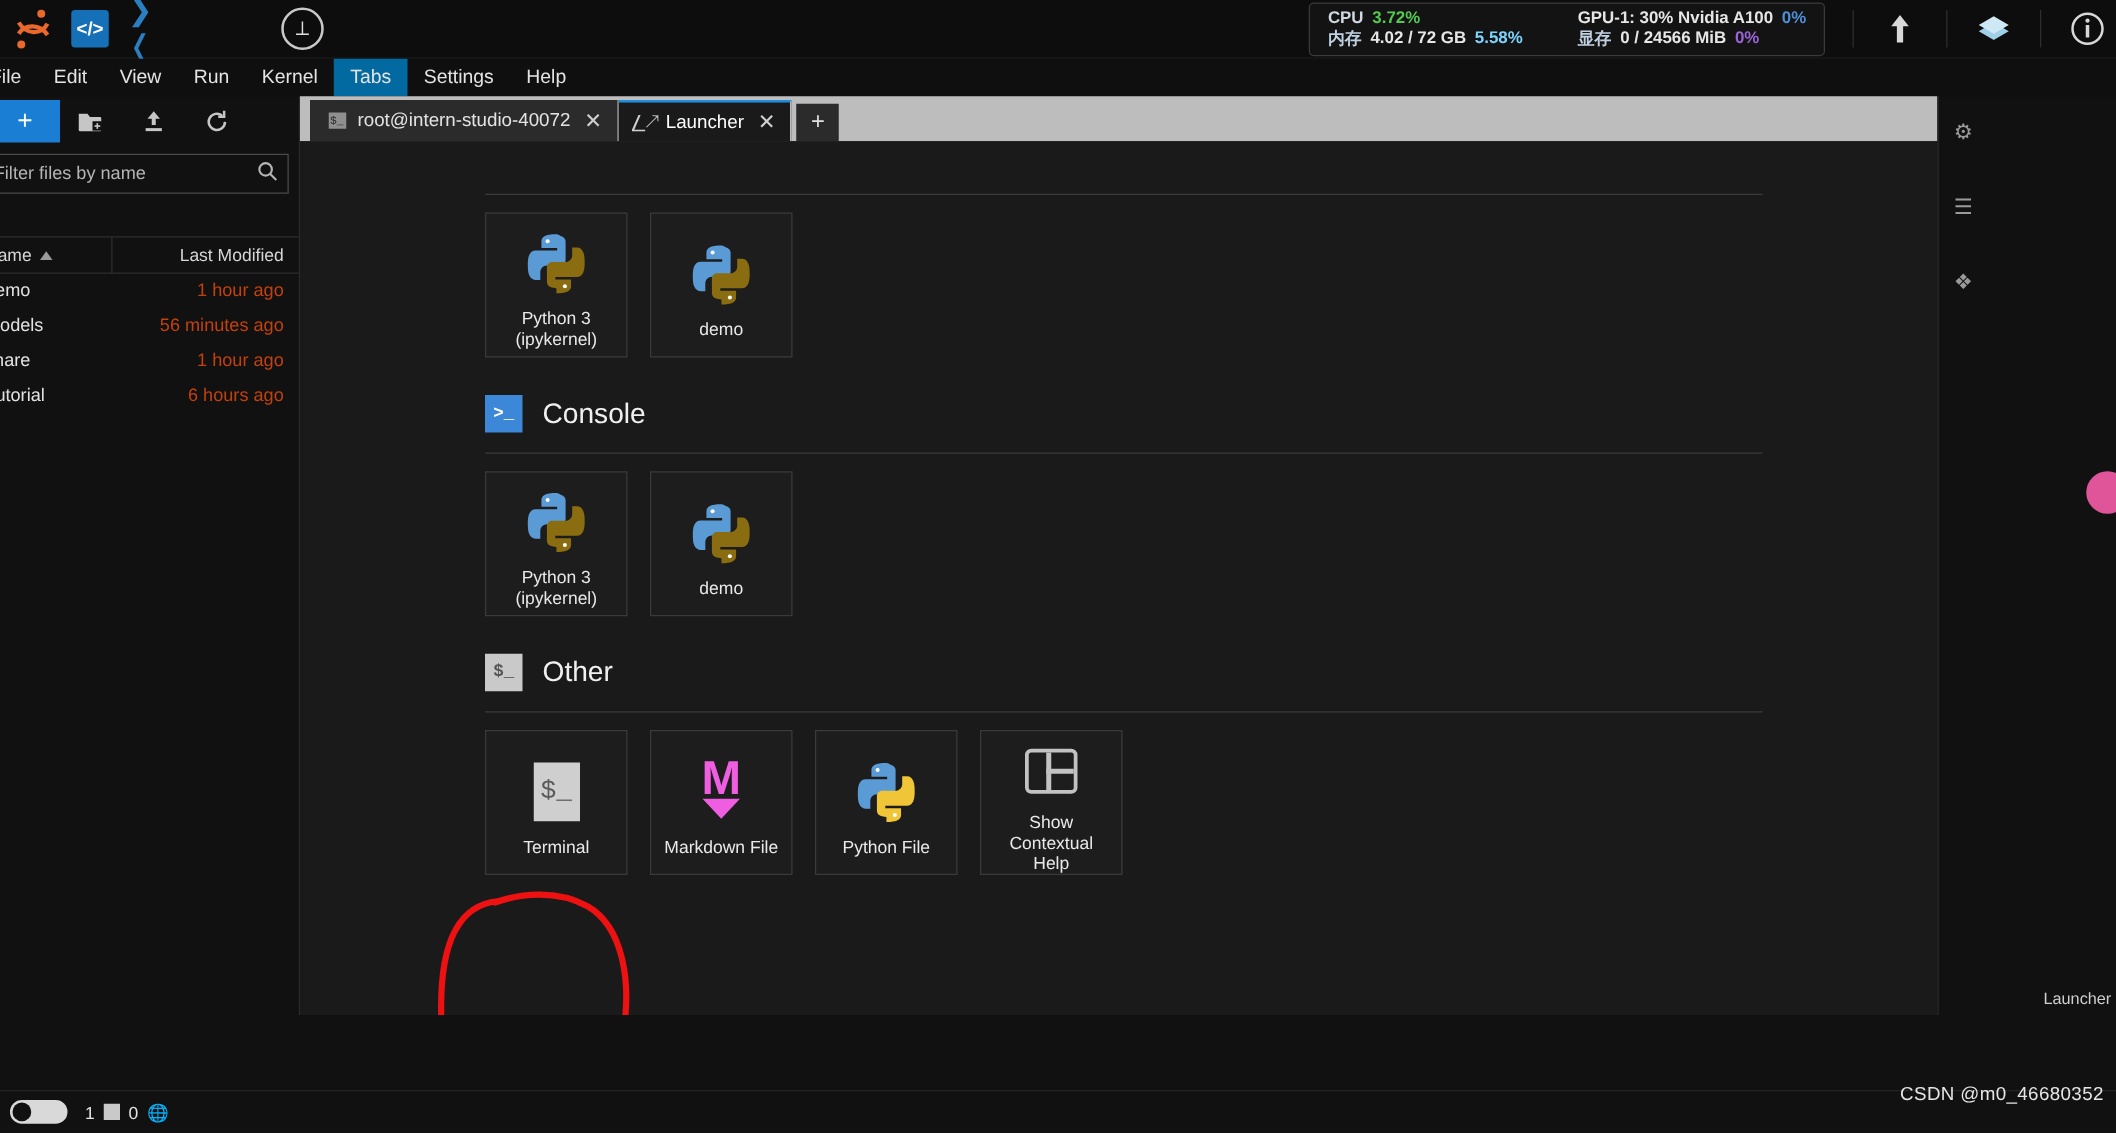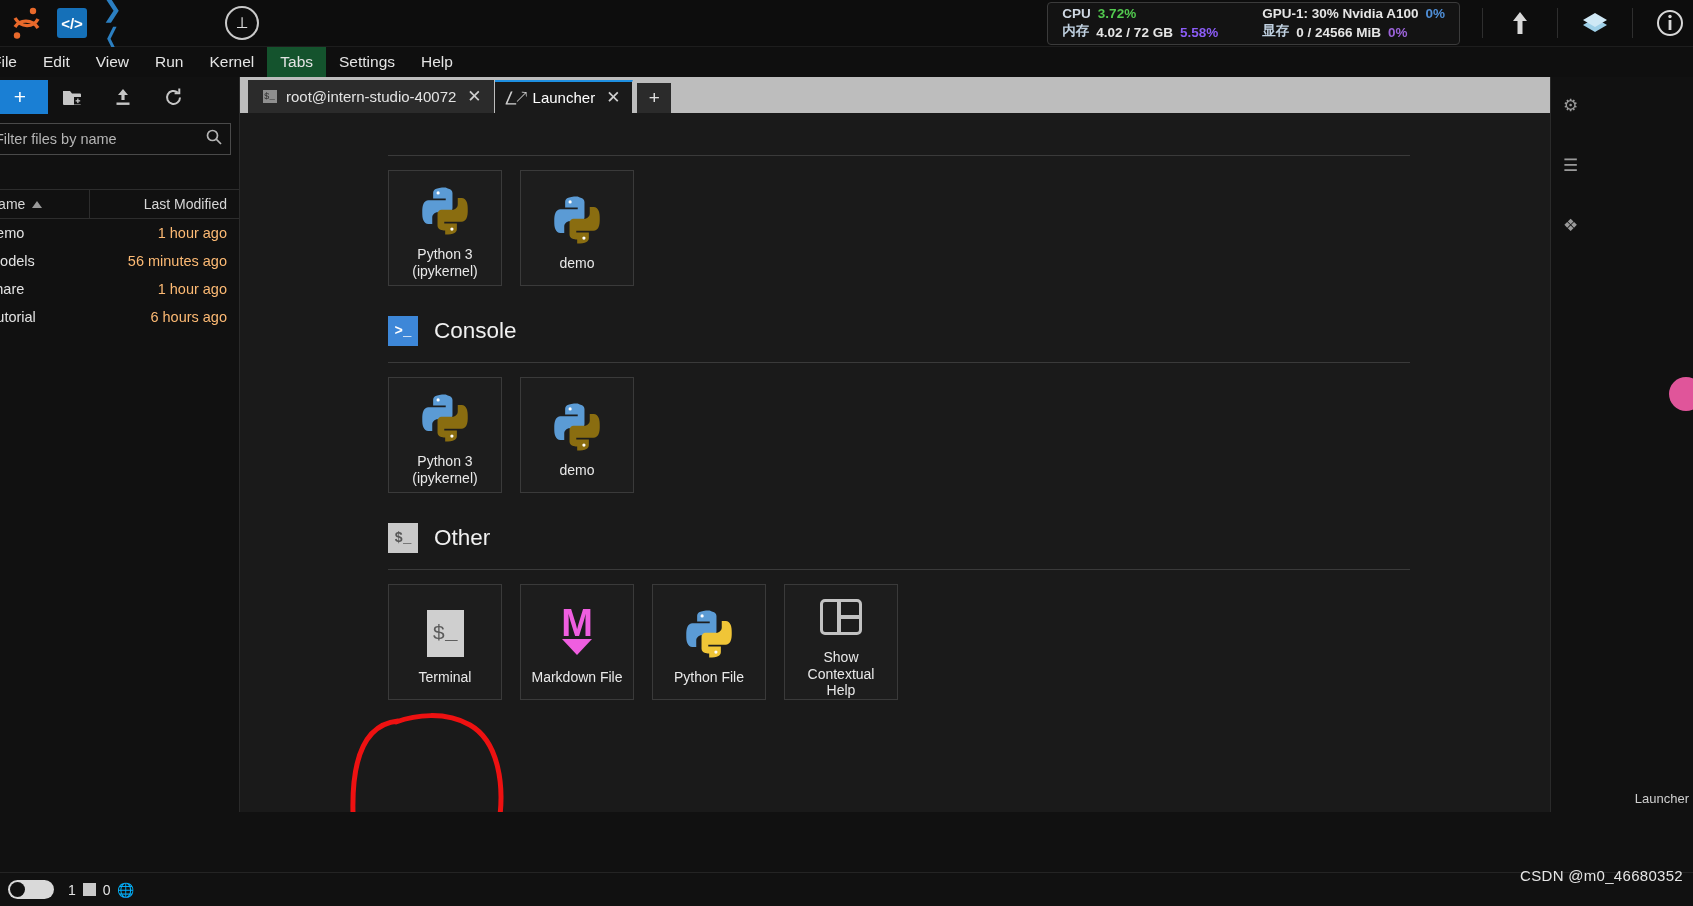--- a/index.html
+++ b/index.html
@@ -37,41 +37,41 @@
     justify-content: center; color: #ddd; font-size: 16px;
   }
 
   .sysmon {
     margin-left: auto; margin-right: 8px;
     border: 1px solid #3b3b3b; border-radius: 4px;
     background: #131313; padding: 3px 14px 4px 14px;
     display: grid; grid-template-columns: auto auto; column-gap: 44px; row-gap: 1px;
     font-size: 13.5px; font-weight: bold; white-space: nowrap;
   }
-  .sm-cell { display: flex; align-items: flex-end; gap: 7px; }
+  .sm-cell { display: flex; align-items: flex-start; gap: 7px; }
   .sm-lbl { color: #cfd8e3; }
   .sm-lbl-cn { color: #bfd0e0; }
   .sm-val { color: #e6e6e6; font-weight: bold; }
   .sm-pct-green { color: #52c94f; }
-  .sm-pct-orange { color: #8b5cf6; }
+  .sm-pct-orange { color: #7dd3fc; }
   .sm-pct-blue { color: #4f8fd8; }
   .sm-pct-purple { color: #9b63d8; }
 
   .top-right-icons { display: flex; align-items: center; gap: 0px; }
   .tr-sep { width:1px; height:30px; background:#2e2e2e; margin: 0 14px; }
   .tr-btn { width: 46px; height:44px; display:flex; align-items:center; justify-content:center; }
 
   
   .menubar {
     position: absolute; top: 47px; left: 0; width: 1693px; height: 30px;
     background: #0f0f0f; display: flex; align-items: center;
     font-size: 15.5px; color: #e4e4e4; padding-left: 0px;
   }
   .menu-item { padding: 5px 13px; height: 30px; display:flex; align-items:center; }
-  .menu-item.active { background: #14532d; }
+  .menu-item.active { background: #0369a1; }
   .menu-item.clipped { padding-left: 0; margin-left: -8px; }
 
   
   .sidebar {
     position: absolute; top: 77px; left: 0; width: 240px; height: 735px;
     background: #111111; border-right: 1px solid #2a2a2a;
     overflow: hidden;
   }
   .sb-toolbar { height: 40px; display: flex; align-items: center; }
   .sb-newbtn {
@@ -104,21 +104,21 @@
   }
   .sb-head-name { flex: 1; display:flex; align-items:center; gap:6px; margin-left:-12px; }
   .sb-head-mod { width: 150px; text-align: right; padding-right: 12px;
                  border-left: 1px solid #2d2d2d; height:30px; display:flex;
                  align-items:center; justify-content:flex-end; }
   .sb-row {
     display:flex; align-items:center; height: 28px; font-size: 14.5px;
     color: #e2e2e2;
   }
   .sb-row-name { flex:1; margin-left:-12px; }
-  .sb-row-mod { width: 150px; text-align:right; padding-right: 12px; color: #fdba74; }
+  .sb-row-mod { width: 150px; text-align:right; padding-right: 12px; color: #c2410c; }
 
   
   .main {
     position: absolute; top: 77px; left: 240px; width: 1310px; height: 735px;
     background: #1a1a1a;
   }
   .tabbar {
     height: 36px; background: #bdbdbd; display: flex; align-items: flex-end;
     padding-left: 8px; gap: 0;
   }

